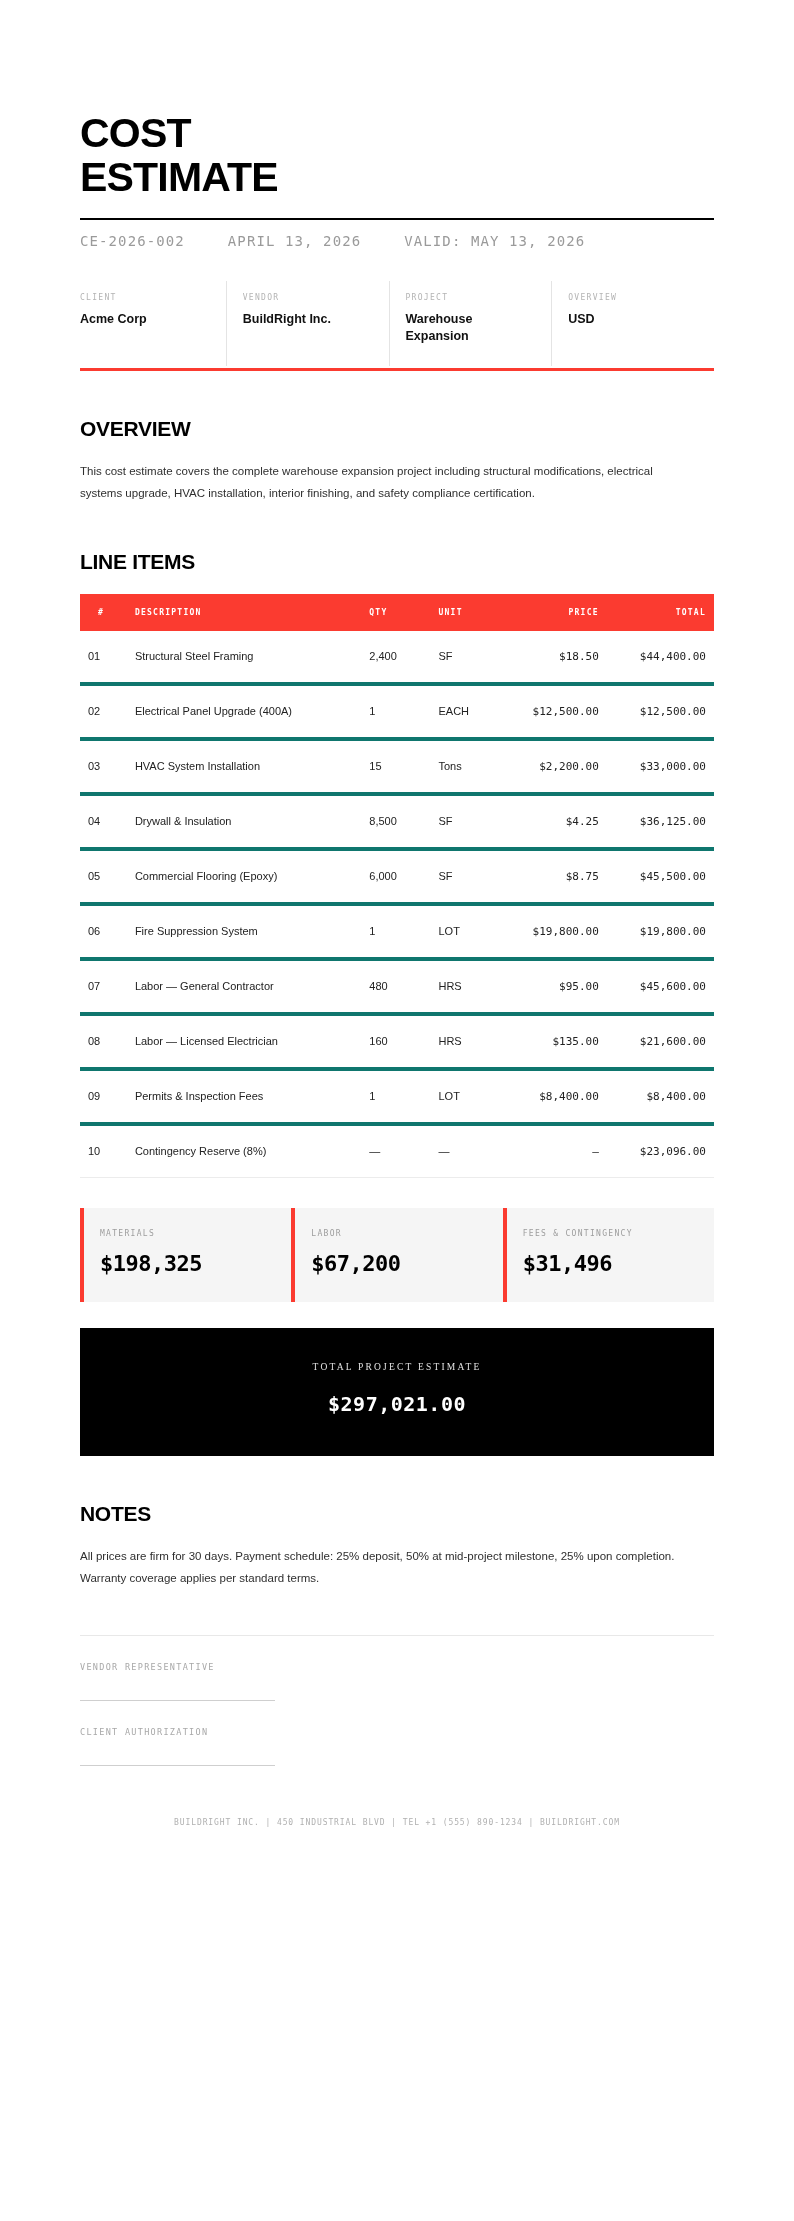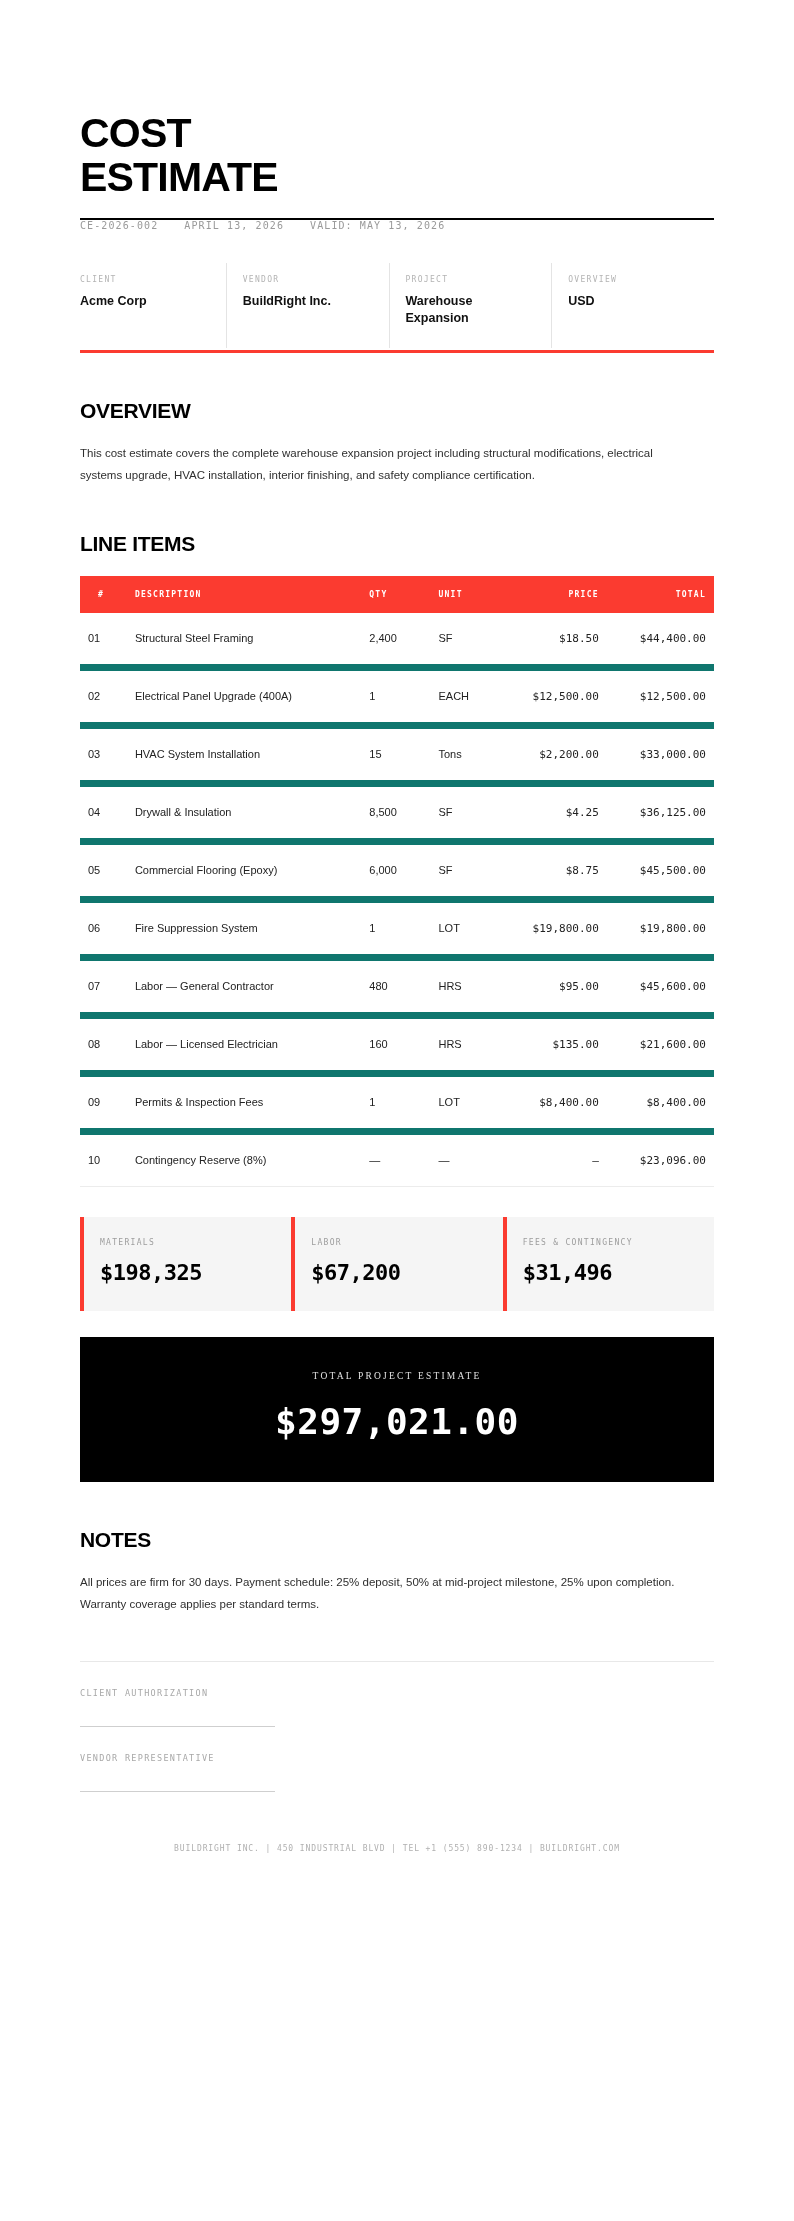--- a/index.html
+++ b/index.html
@@ -33,23 +33,24 @@
     color: #000000;
     max-width: 240px;
     padding-top: 8px;
   }
   .title-rule {
     border-top: 2px solid #000000;
     margin-top: 18px;
   }
   .meta-row {
     display: flex;
-    gap: 26px;
-    font-family: "DejaVu Sans Mono", monospace;
-    font-size: 10px;
+    gap: 43px;
+    padding-top: 13px;
+    font-family: "DejaVu Sans Mono", monospace;
+    font-size: 14px;
     letter-spacing: 1.1px;
     color: #9a9a9a;
     white-space: nowrap;
   }
 
   
   .info-grid {
     display: flex;
     margin-top: 32px;
   }
@@ -112,21 +113,21 @@
     letter-spacing: 1.25px;
     padding: 14px 8px;
     text-align: left;
     vertical-align: middle;
   }
   .items-table thead th.num-col { padding-left: 18px; }
   .items-table thead th.right { text-align: right; }
   .items-table thead th.last { }
 
   .items-table tbody td {
-    border-bottom: 7px solid #0f766e;
+    border-bottom: 4px solid #0f766e;
     padding: 17px 8px;
     font-size: 11px;
     color: #222222;
     vertical-align: middle;
     line-height: 1.55;
   }
   .items-table tbody tr:last-child td { border-bottom: 1px solid #ececec; }
   td.c-num {
     padding-left: 18px;
     width: 42px;
@@ -183,21 +184,21 @@
   }
   .total-label {
     font-family: Liberation Serif, serif;
     font-size: 9.5px;
     letter-spacing: 2.2px;
     color: #e2e2e2;
     margin-bottom: 20px;
   }
   .total-value {
     font-family: "DejaVu Sans Mono", monospace;
-    font-size: 36px;
+    font-size: 20px;
     font-weight: 700;
     letter-spacing: 0.5px;
     color: #ffffff;
   }
 
   
   .sig-block { margin-top: 46px; }
   .sig-divider { border-top: 1px solid #e8e8e8; }
   .sig-item { padding-top: 26px; }
   .sig-label {
@@ -377,25 +378,25 @@
       <div class="total-label">TOTAL PROJECT ESTIMATE</div>
       <div class="total-value">$297,021.00</div>
     </div>
 
     <h2 class="section-head">NOTES</h2>
     <p class="body-text">All prices are firm for 30 days. Payment schedule: 25% deposit, 50% at mid-project milestone, 25% upon completion. Warranty coverage applies per standard terms.</p>
 
     <div class="sig-block">
       <div class="sig-divider"></div>
       <div class="sig-item">
+        <div class="sig-label">VENDOR REPRESENTATIVE</div>
+        <div class="sig-line"></div>
+      </div>
+      <div class="sig-item">
         <div class="sig-label">CLIENT AUTHORIZATION</div>
         <div class="sig-line"></div>
       </div>
-      <div class="sig-item">
-        <div class="sig-label">VENDOR REPRESENTATIVE</div>
-        <div class="sig-line"></div>
-      </div>
     </div>
 
   </div>
 
   <div class="doc-footer">BUILDRIGHT INC. | 450 INDUSTRIAL BLVD | TEL +1 (555) 890-1234 | BUILDRIGHT.COM</div>
 </div>
 
 </body></html>

